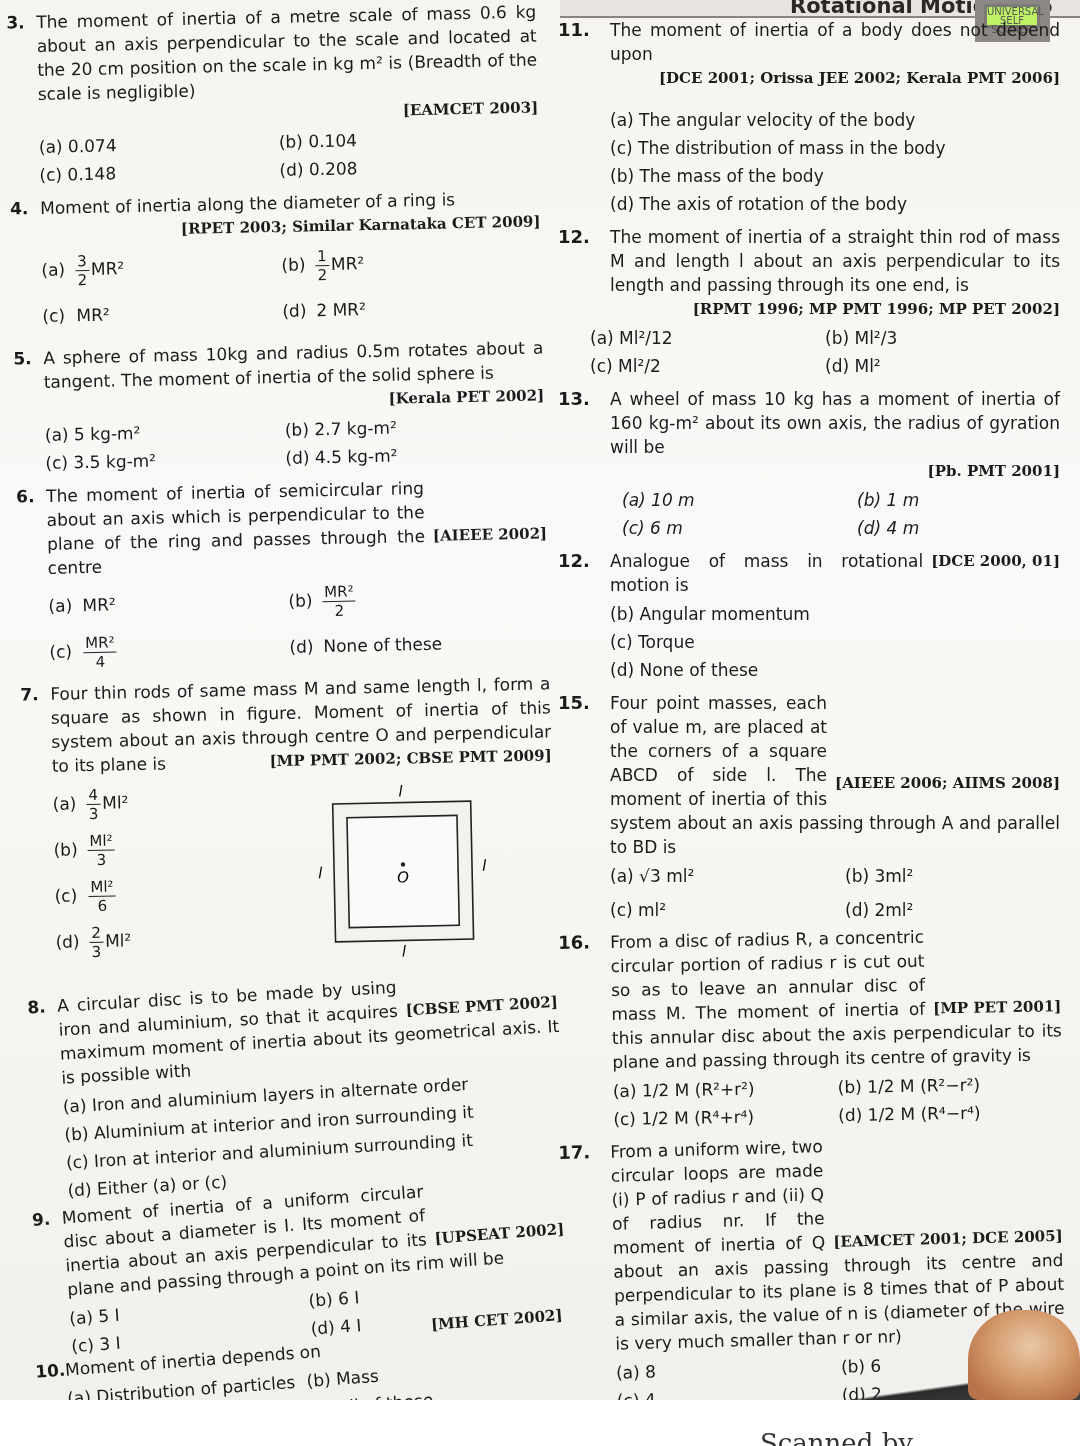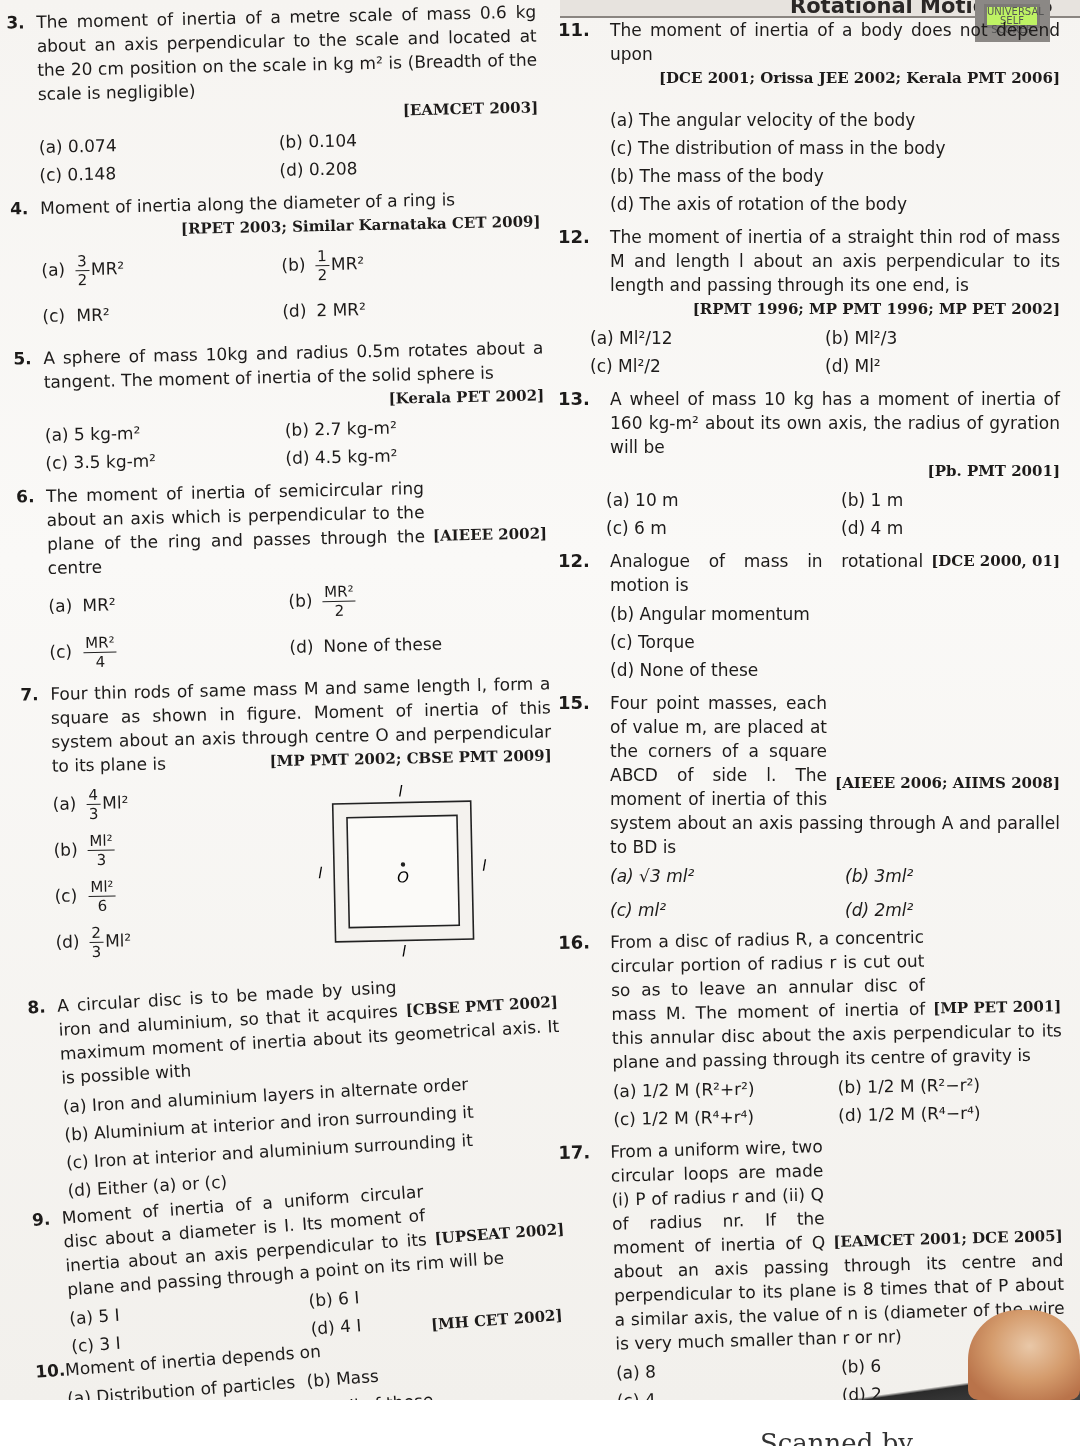--- a/index.html
+++ b/index.html
@@ -238,21 +238,21 @@
         <div class="opt">(b) Ml²/3</div>
         <div class="opt">(c) Ml²/2</div>
         <div class="opt">(d) Ml²</div>
       </div>
     </div>
 
     <div class="q">
       <span class="qnum">13.</span>
       <div class="qbody">A wheel of mass 10 kg has a moment of inertia of 160 kg-m² about its own axis, the radius of gyration will be</div>
       <span class="src">[Pb. PMT 2001]</span>
-      <div class="opts" style="margin-left:46px; grid-template-columns: 225px 225px;">
+      <div class="opts" style="margin-left:62px; grid-template-columns: 225px 225px; font-style: italic;">
         <div class="opt">(a) 10 m</div>
         <div class="opt">(b) 1 m</div>
         <div class="opt">(c) 6 m</div>
         <div class="opt">(d) 4 m</div>
       </div>
     </div>
 
     <div class="q">
       <span class="qnum">12.</span>
       <div class="qbody">
@@ -265,21 +265,21 @@
         <div class="opt">(d) None of these</div>
       </div>
     </div>
 
     <div class="q">
       <span class="qnum">15.</span>
       <div class="qbody">
         <span class="src-inline" style="margin-top:80px">[AIEEE 2006; AIIMS 2008]</span>
         <span>Four point masses, each of value m, are placed at the corners of a square ABCD of side l. The moment of inertia of this system about an axis passing through A and parallel to BD is</span>
       </div>
-      <div class="opts" style="margin-left:50px; grid-template-columns: 225px 225px; row-gap:8px;font-style:italic;">
+      <div class="opts" style="margin-left:50px; grid-template-columns: 225px 225px; row-gap:8px;">
         <div class="opt">(a) √3 ml²</div>
         <div class="opt">(b) 3ml²</div>
         <div class="opt">(c) ml²</div>
         <div class="opt">(d) 2ml²</div>
       </div>
     </div>
 
     <div class="q" style="transform: rotate(-1deg); transform-origin: 0 0;">
       <span class="qnum">16.</span>
       <div class="qbody">

